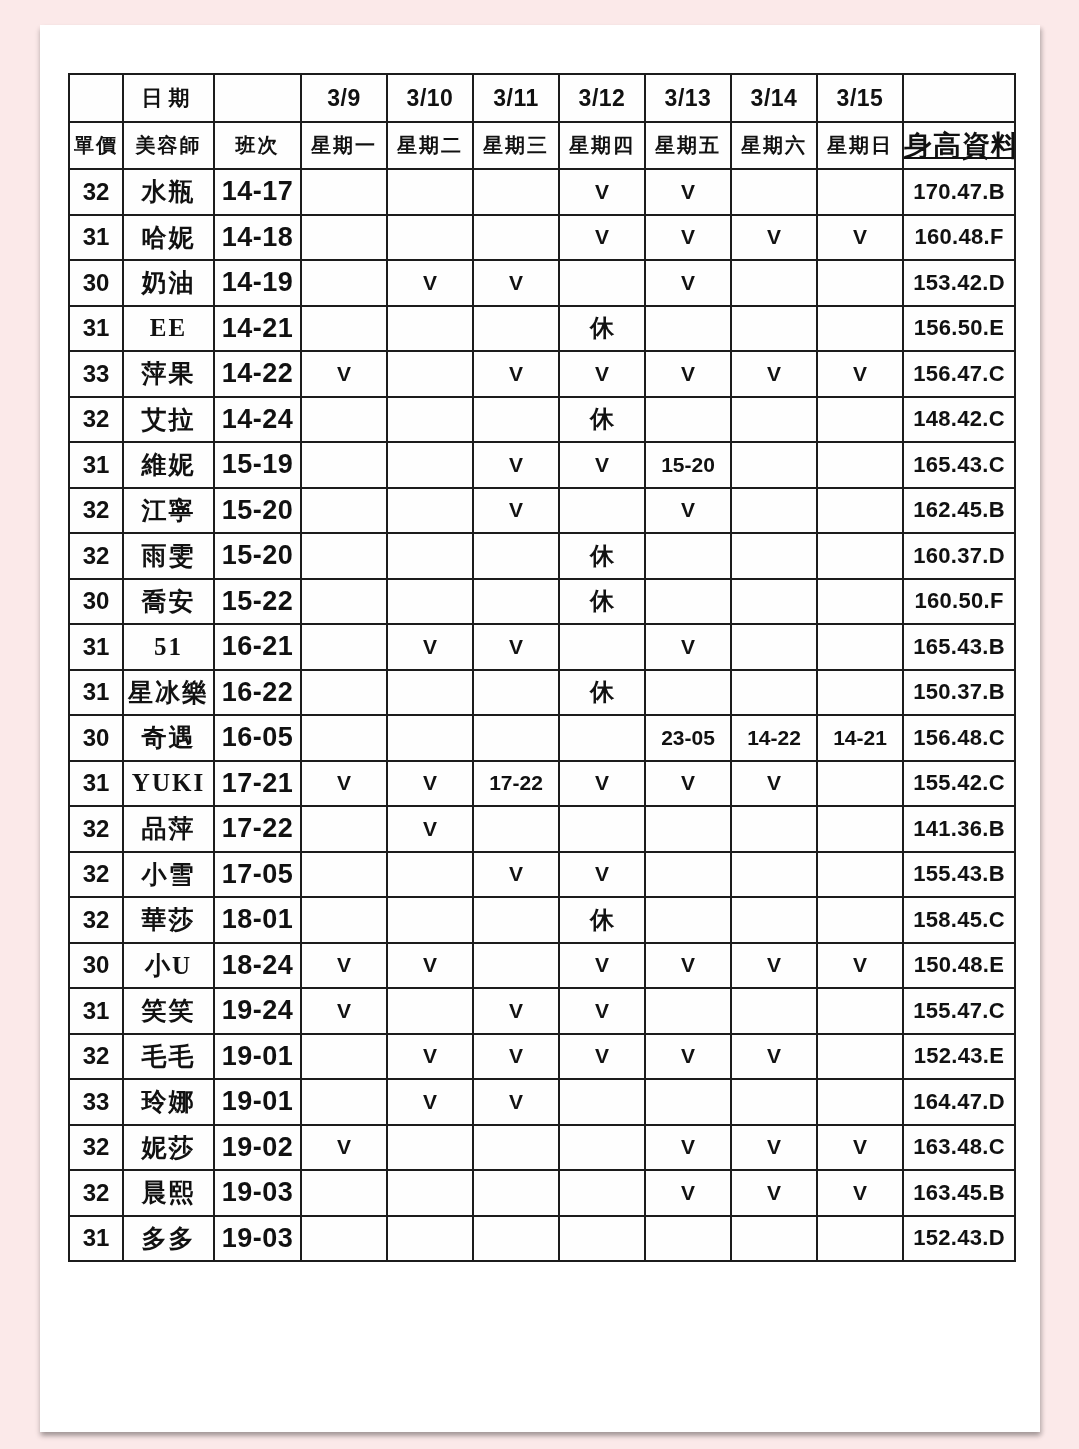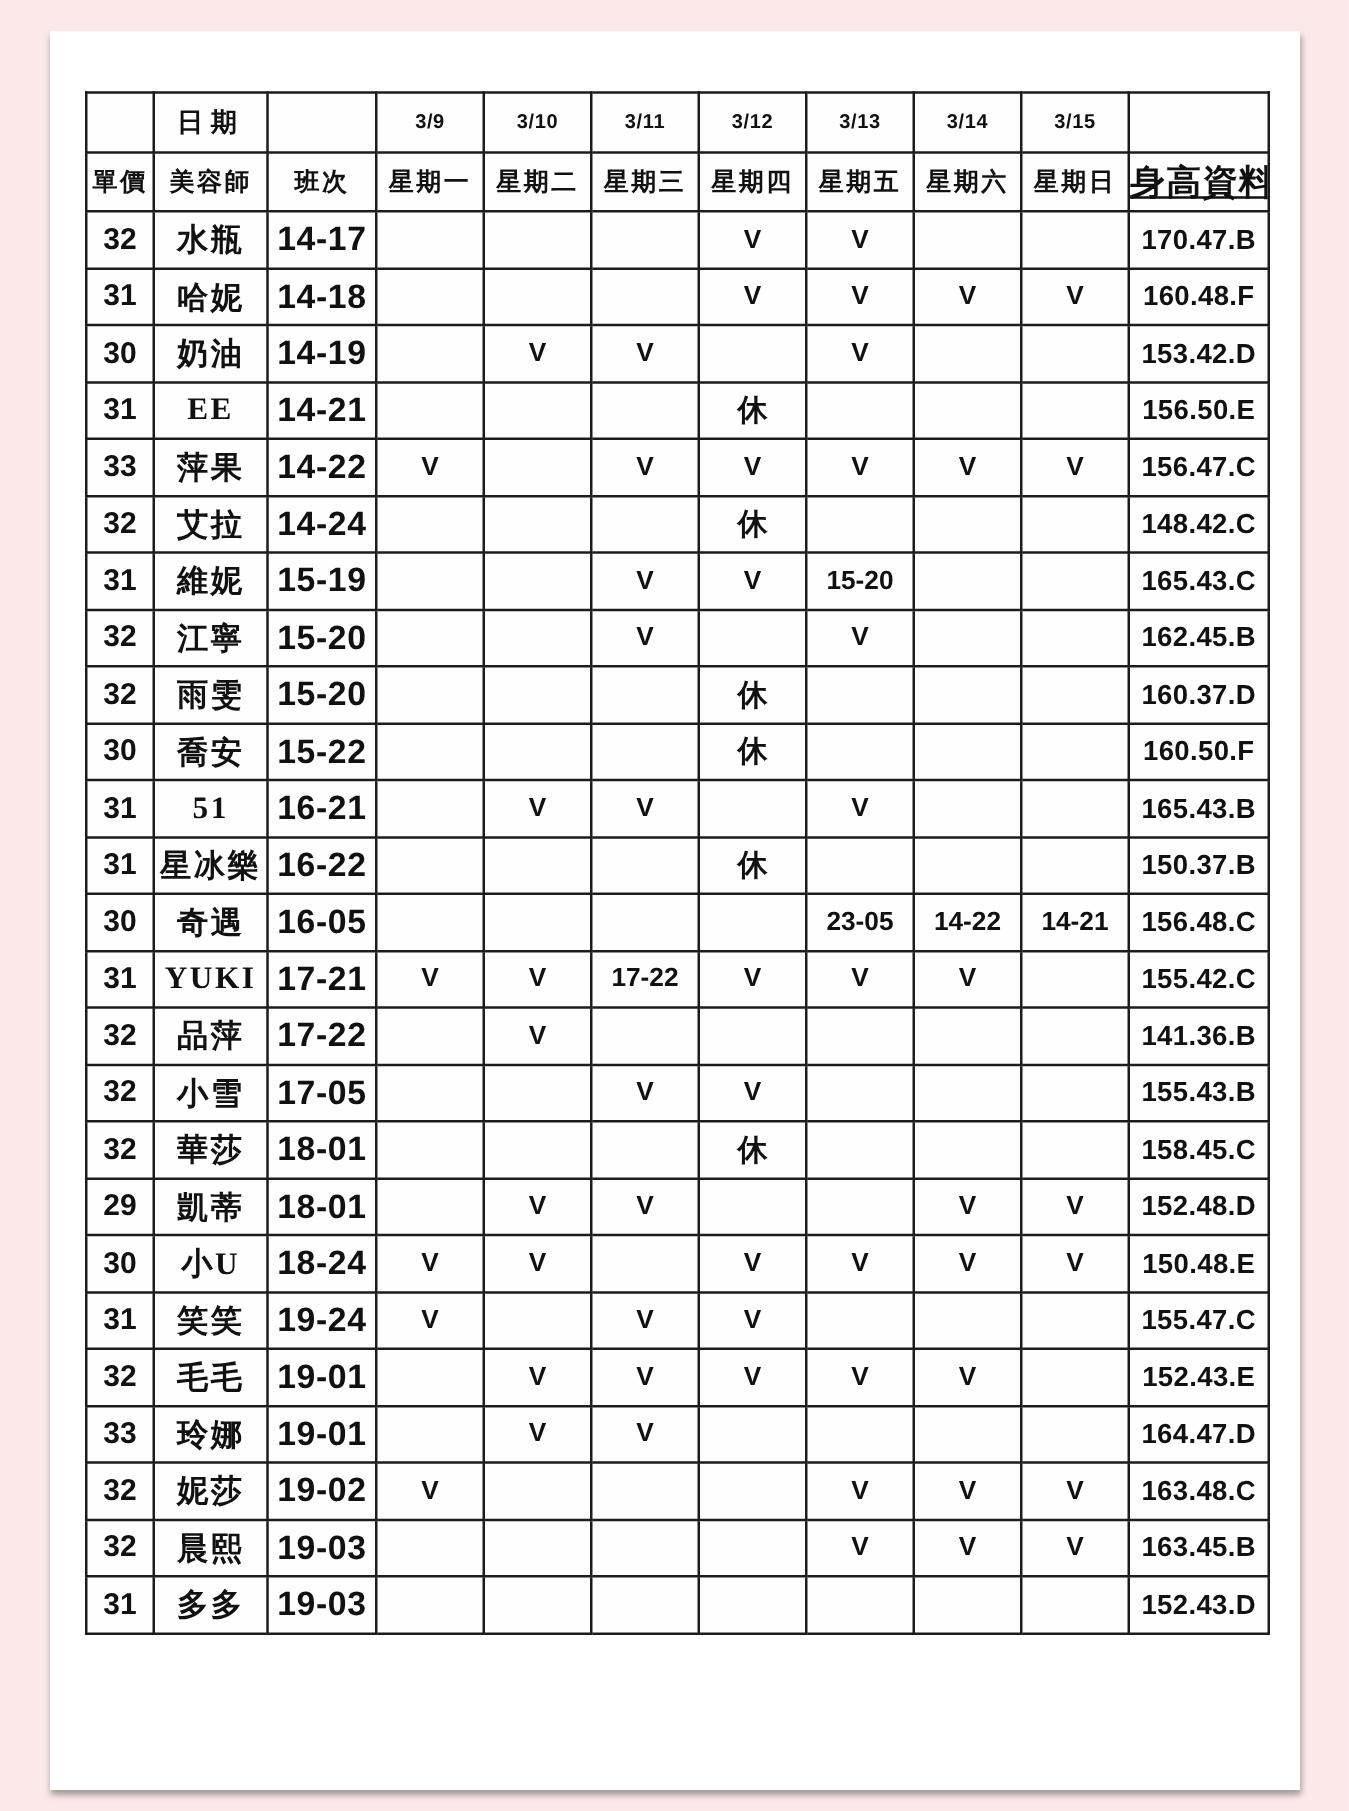--- a/index.html
+++ b/index.html
@@ -31,21 +31,21 @@
   tr.hdr1 td{height:46px;}
   tr.hdr2 td{height:45px;}
   tr.datarow td{height:43.5px;}
   .c-navy{color:var(--navy,#1f3864);}
   .c-purple{color:var(--purple,#7030a0);}
   .c-cyanhdr{color:var(--cyan-header,#00a5d8);font-family:Liberation Serif, serif;}
   .c-cyan{color:var(--cyan-name,#1d87b5);}
   .c-red{color:var(--red,#e01f26);}
   .c-green{color:var(--green,#00b35c);}
   .c-rest{color:var(--rest-red,#d01a1a);}
-  .f-date{font-size:16px;letter-spacing:0.5px;}
+  .f-date{font-size:23px;letter-spacing:0.5px;}
   .f-weekday{font-size:20px;letter-spacing:2px;}
   .f-datelbl{font-size:21px;letter-spacing:6px;}
   .f-hdr{font-size:20px;letter-spacing:2px;}
   .f-heightinfo{font-size:28px;letter-spacing:1px;text-decoration:underline;}
   .f-price{font-size:24px;}
   .f-name{font-size:25px;letter-spacing:2px;font-family:Liberation Serif, serif;}
   .f-shift{font-size:27px;letter-spacing:0.5px;}
   .f-day{font-size:21px;}
   .f-rest{font-size:24px;}
   .f-height{font-size:22px;letter-spacing:0.3px;}
@@ -310,33 +310,20 @@
           <td class="f-day"></td>
           <td class="f-day"></td>
           <td class="f-day"></td>
           <td class="c-rest f-rest">休</td>
           <td class="f-day"></td>
           <td class="f-day"></td>
           <td class="f-day"></td>
           <td class="f-height">158.45.C</td>
         </tr>
         <tr class="datarow">
-          <td class="c-red f-price">29</td>
-          <td class="c-cyan f-name">凱蒂</td>
-          <td class="c-purple f-shift">18-01</td>
-          <td class="f-day"></td>
-          <td class="f-day">V</td>
-          <td class="f-day">V</td>
-          <td class="f-day"></td>
-          <td class="f-day"></td>
-          <td class="f-day">V</td>
-          <td class="f-day">V</td>
-          <td class="f-height">152.48.D</td>
-        </tr>
-        <tr class="datarow">
           <td class="c-red f-price">30</td>
           <td class="c-cyan f-name">小U</td>
           <td class="c-purple f-shift">18-24</td>
           <td class="f-day">V</td>
           <td class="f-day">V</td>
           <td class="f-day"></td>
           <td class="f-day">V</td>
           <td class="f-day">V</td>
           <td class="f-day">V</td>
           <td class="f-day">V</td>

